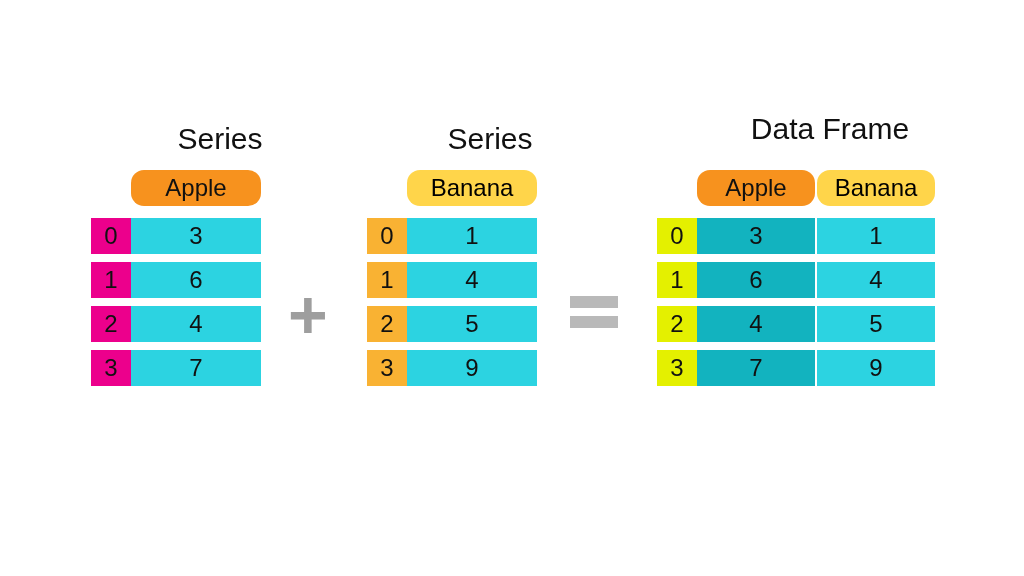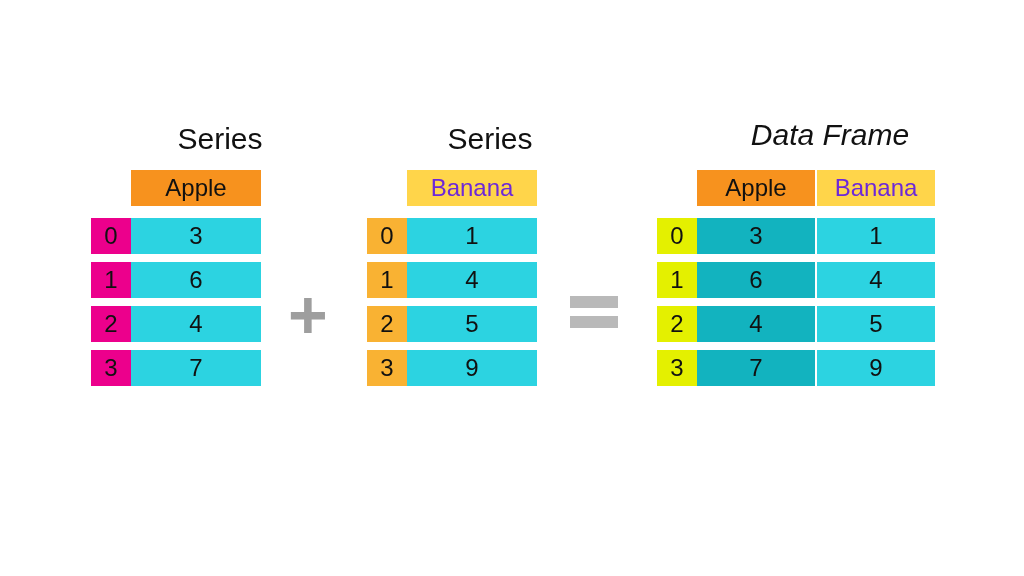--- a/index.html
+++ b/index.html
@@ -32,29 +32,29 @@
     display: flex;
     align-items: center;
     justify-content: center;
     font-size: 24px;
     font-weight: 400;
     box-sizing: border-box;
   }
 
   .idx  { width: 40px; height: 36px; }
   .val  { height: 36px; }
-  .hdr  { height: 36px; font-weight: 400; }
+  .hdr  { height: 36px; font-weight: 400; border-radius: 13px; }
 
   
   .magenta{ background:#ec008c; color:#111; }
   .cyan   { background:#2cd3e1; color:#111; }   
   .teal   { background:#12b3bf; color:#111; }   
   .orange { background:#f7921e; color:#111; }
   .amberL { background:#f9b233; color:#111; }
-  .yellowH{ background:#ffd54a; color:#6d28d9; }
+  .yellowH{ background:#ffd54a; color:#000000; }
   .lime   { background:#e4f000; color:#111; }
 
   
   .op {
     position: absolute;
     color: #9e9e9e;
     font-weight: 400;
     line-height: 1;
   }
   .plus {
@@ -67,21 +67,21 @@
     height: 12px;
     width: 48px;
   }
 </style>
 </head>
 <body>
 <div class="stage">
 
   <div class="title" style="left:140px; top:122px; width:160px;">Series</div>
   <div class="title" style="left:410px; top:122px; width:160px;">Series</div>
-  <div class="title" style="left:700px; top:118px; width:260px;font-style:italic;">Data Frame</div>
+  <div class="title" style="left:700px; top:112px; width:260px;">Data Frame</div>
 
   <div class="cell hdr orange" style="left:131px; top:170px; width:130px;">Apple</div>
 
   <div class="cell idx magenta" style="left:91px; top:218px;">0</div>
   <div class="cell val cyan" style="left:131px; top:218px; width:130px;">3</div>
 
   <div class="cell idx magenta" style="left:91px; top:262px;">1</div>
   <div class="cell val cyan" style="left:131px; top:262px; width:130px;">6</div>
 
   <div class="cell idx magenta" style="left:91px; top:306px;">2</div>

